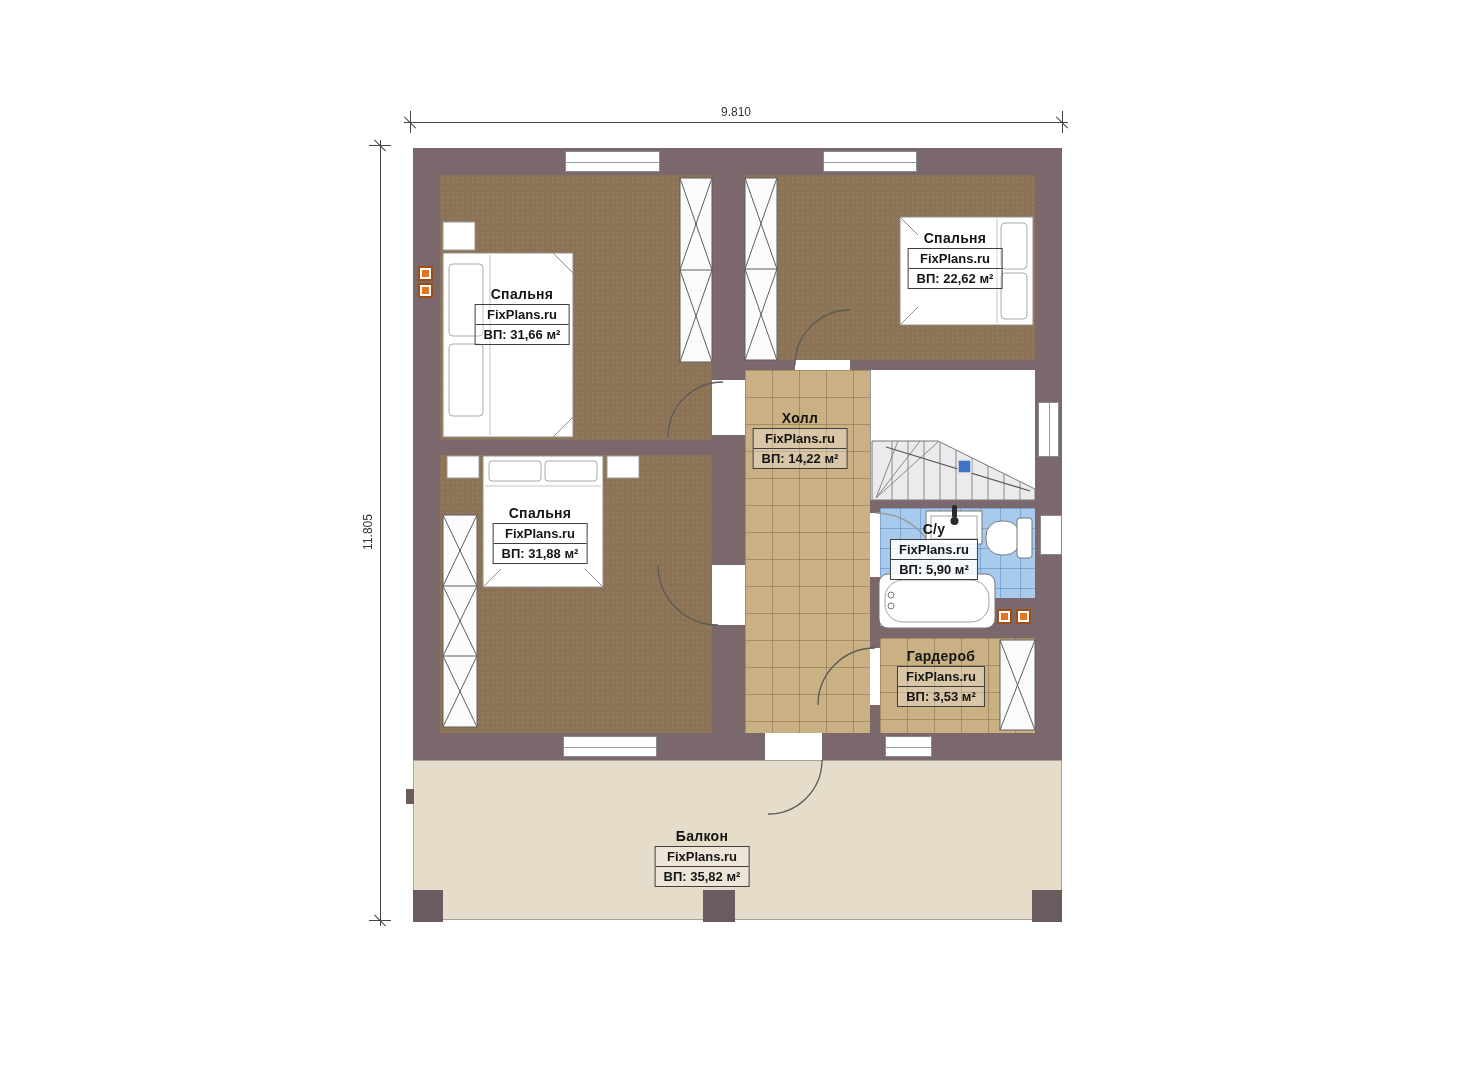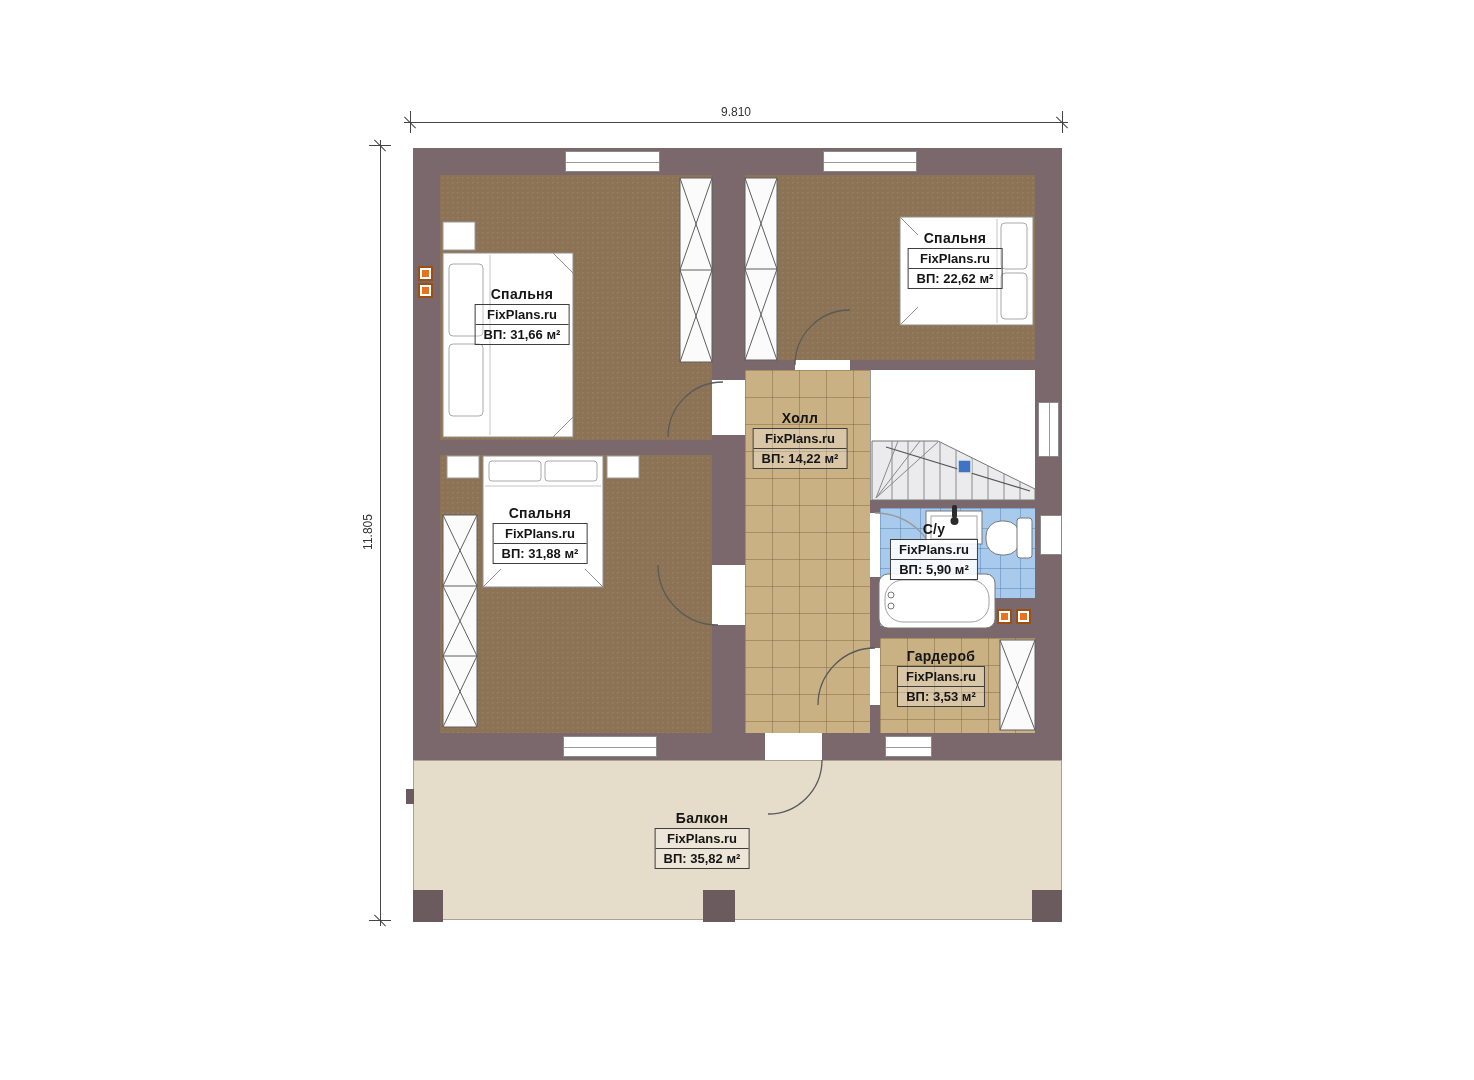--- a/index.html
+++ b/index.html
@@ -261,21 +261,21 @@
   </div>
 
   <div class="room-label" style="left:941px;top:648px;">
     <div class="rl-title">Гардероб</div>
     <div class="rl-box">
       <div class="rl-row">FixPlans.ru</div>
       <div class="rl-row">ВП: 3,53 м²</div>
     </div>
   </div>
 
-  <div class="room-label" style="left:702px;top:810px;">
+  <div class="room-label" style="left:702px;top:828px;">
     <div class="rl-title">Балкон</div>
     <div class="rl-box">
       <div class="rl-row">FixPlans.ru</div>
       <div class="rl-row">ВП: 35,82 м²</div>
     </div>
   </div>
 
 </div>
 
 </body></html>

